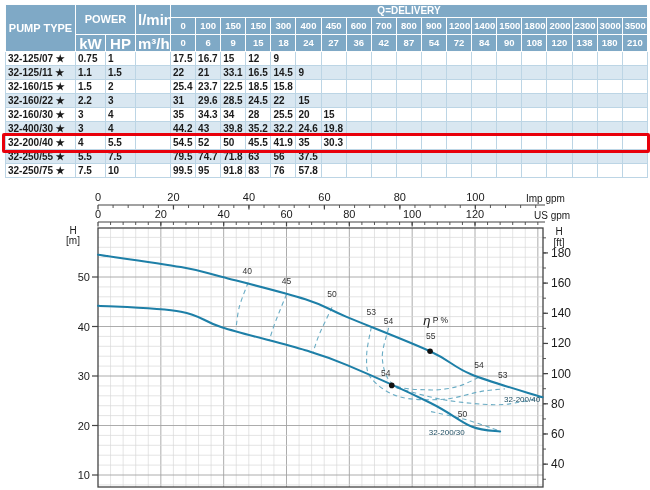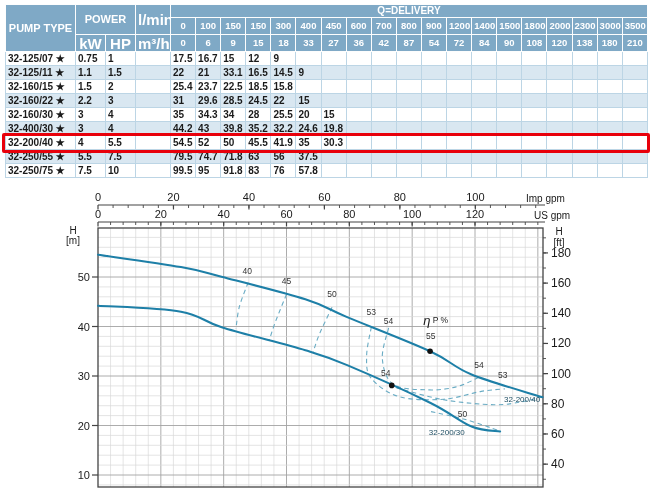--- a/index.html
+++ b/index.html
@@ -66,21 +66,21 @@
       </tr>
     <tr id="m3h-row">
       <th class="hunit" style="width:28px">kW</th>
       <th class="hunit" style="width:27px">HP</th>
       <th class="hunit">m³/h</th>
     <th class="hnum">0</th>
         <th class="hnum">6</th>
         <th class="hnum">9</th>
         <th class="hnum">15</th>
         <th class="hnum">18</th>
-        <th class="hnum">33</th>
+        <th class="hnum">24</th>
         <th class="hnum">27</th>
         <th class="hnum">36</th>
         <th class="hnum">42</th>
         <th class="hnum">87</th>
         <th class="hnum">54</th>
         <th class="hnum">72</th>
         <th class="hnum">84</th>
         <th class="hnum">90</th>
         <th class="hnum">108</th>
         <th class="hnum">120</th>

